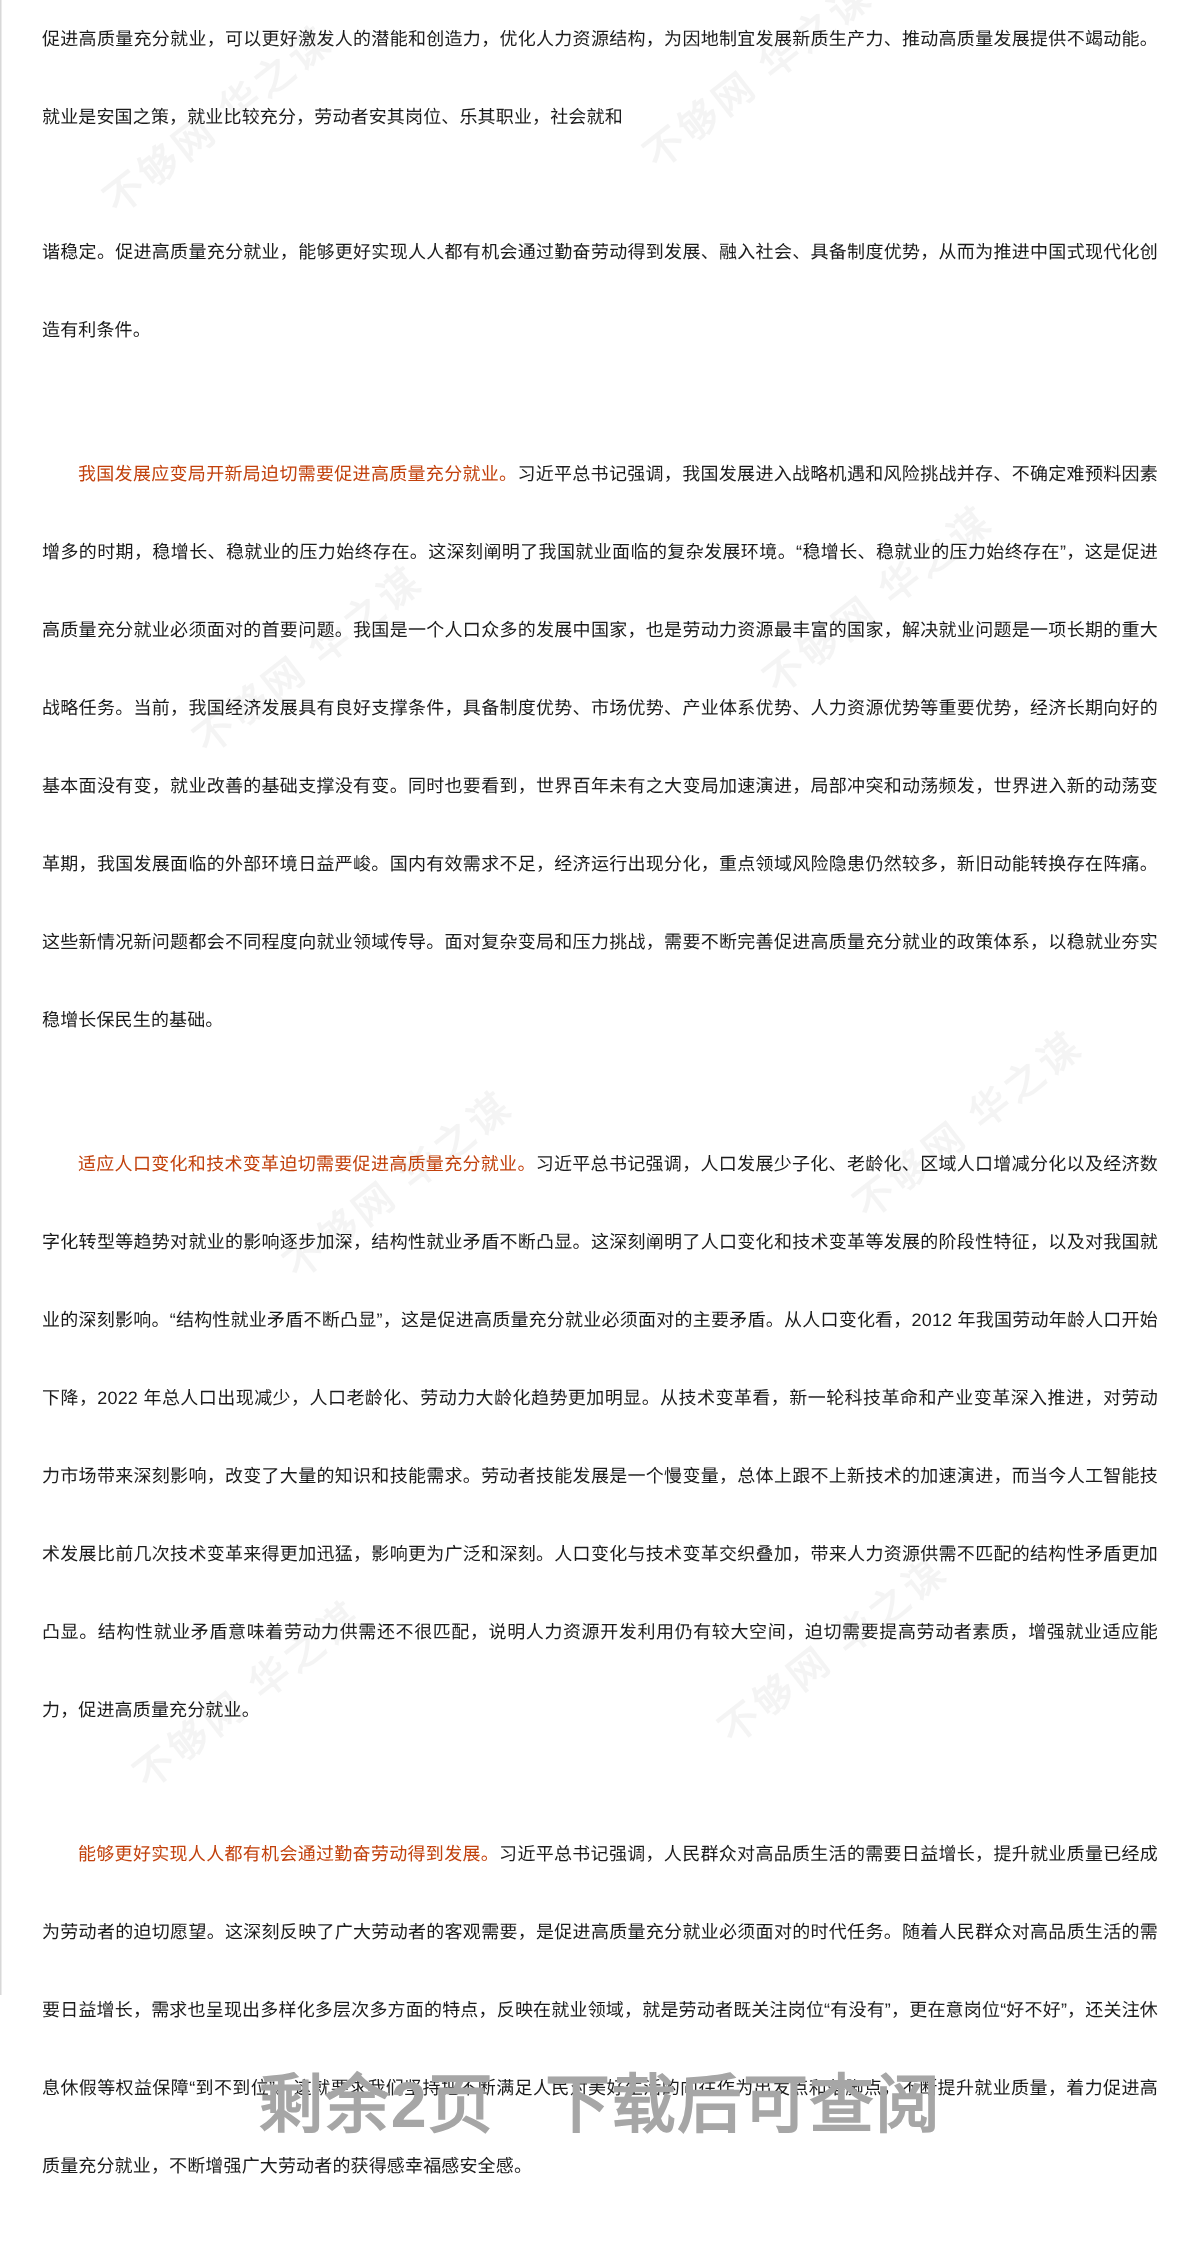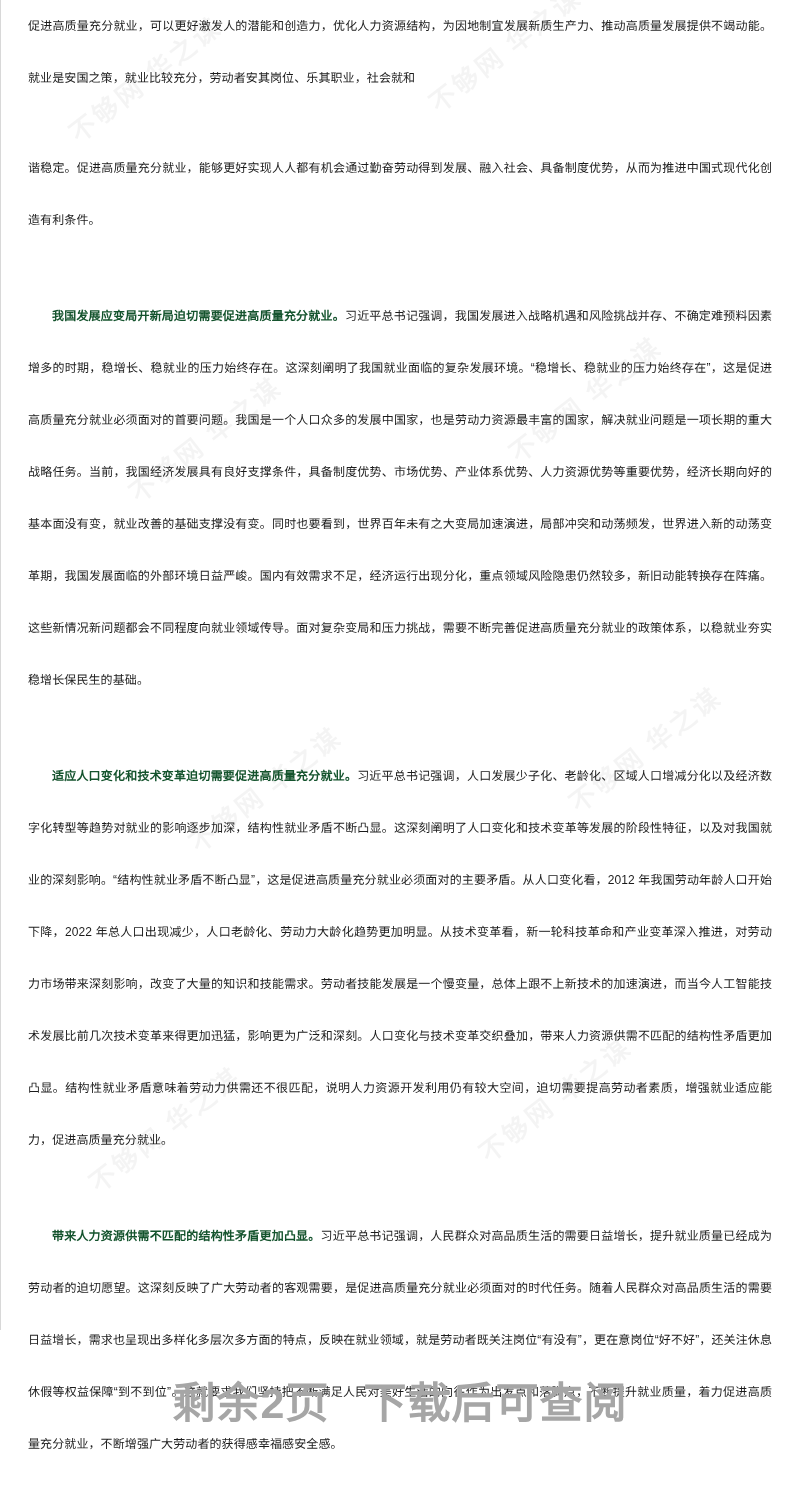--- a/index.html
+++ b/index.html
@@ -76,22 +76,22 @@
   }
 
   p.indent {
     text-indent: 2em;
   }
 
   p.gap-sm { margin-top: 38px; }
   p.gap-md { margin-top: 44px; }
 
   .lead {
-    font-weight: 700;
-    color: #14532d;
+    font-weight: 400;
+    color: #c2410c;
   }
 
   .paywall {
     position: absolute;
     left: 0;
     right: 0;
     top: 1368px;
     z-index: 3;
     text-align: center;
     color: #a6a6a6;
@@ -127,21 +127,21 @@
   <div class="doc-body">
 
     <p class="para clip-top">促进高质量充分就业，可以更好激发人的潜能和创造力，优化人力资源结构，为因地制宜发展新质生产力、推动高质量发展提供不竭动能。就业是安国之策，就业比较充分，劳动者安其岗位、乐其职业，社会就和</p>
 
     <p class="para gap-sm">谐稳定。促进高质量充分就业，能够更好实现人人都有机会通过勤奋劳动得到发展、融入社会、具备制度优势，从而为推进中国式现代化创造有利条件。</p>
 
     <p class="para indent gap-md"><span class="lead">我国发展应变局开新局迫切需要促进高质量充分就业。</span><span>习近平总书记强调，我国发展进入战略机遇和风险挑战并存、不确定难预料因素增多的时期，稳增长、稳就业的压力始终存在。这深刻阐明了我国就业面临的复杂发展环境。“稳增长、稳就业的压力始终存在”，这是促进高质量充分就业必须面对的首要问题。我国是一个人口众多的发展中国家，也是劳动力资源最丰富的国家，解决就业问题是一项长期的重大战略任务。当前，我国经济发展具有良好支撑条件，具备制度优势、市场优势、产业体系优势、人力资源优势等重要优势，经济长期向好的基本面没有变，就业改善的基础支撑没有变。同时也要看到，世界百年未有之大变局加速演进，局部冲突和动荡频发，世界进入新的动荡变革期，我国发展面临的外部环境日益严峻。国内有效需求不足，经济运行出现分化，重点领域风险隐患仍然较多，新旧动能转换存在阵痛。这些新情况新问题都会不同程度向就业领域传导。面对复杂变局和压力挑战，需要不断完善促进高质量充分就业的政策体系，以稳就业夯实稳增长保民生的基础。</span></p>
 
     <p class="para indent gap-md"><span class="lead">适应人口变化和技术变革迫切需要促进高质量充分就业。</span><span>习近平总书记强调，人口发展少子化、老龄化、区域人口增减分化以及经济数字化转型等趋势对就业的影响逐步加深，结构性就业矛盾不断凸显。这深刻阐明了人口变化和技术变革等发展的阶段性特征，以及对我国就业的深刻影响。“结构性就业矛盾不断凸显”，这是促进高质量充分就业必须面对的主要矛盾。从人口变化看，2012 年我国劳动年龄人口开始下降，2022 年总人口出现减少，人口老龄化、劳动力大龄化趋势更加明显。从技术变革看，新一轮科技革命和产业变革深入推进，对劳动力市场带来深刻影响，改变了大量的知识和技能需求。劳动者技能发展是一个慢变量，总体上跟不上新技术的加速演进，而当今人工智能技术发展比前几次技术变革来得更加迅猛，影响更为广泛和深刻。人口变化与技术变革交织叠加，带来人力资源供需不匹配的结构性矛盾更加凸显。结构性就业矛盾意味着劳动力供需还不很匹配，说明人力资源开发利用仍有较大空间，迫切需要提高劳动者素质，增强就业适应能力，促进高质量充分就业。</span></p>
 
-    <p class="para indent gap-md"><span class="lead">带来人力资源供需不匹配的结构性矛盾更加凸显。</span><span>习近平总书记强调，人民群众对高品质生活的需要日益增长，提升就业质量已经成为劳动者的迫切愿望。这深刻反映了广大劳动者的客观需要，是促进高质量充分就业必须面对的时代任务。随着人民群众对高品质生活的需要日益增长，需求也呈现出多样化多层次多方面的特点，反映在就业领域，就是劳动者既关注岗位“有没有”，更在意岗位“好不好”，还关注休息休假等权益保障“到不到位”。这就要求我们坚持把不断满足人民对美好生活的向往作为出发点和落脚点，不断提升就业质量，着力促进高质量充分就业，不断增强广大劳动者的获得感幸福感安全感。</span></p>
+    <p class="para indent gap-md"><span class="lead">能够更好实现人人都有机会通过勤奋劳动得到发展。</span><span>习近平总书记强调，人民群众对高品质生活的需要日益增长，提升就业质量已经成为劳动者的迫切愿望。这深刻反映了广大劳动者的客观需要，是促进高质量充分就业必须面对的时代任务。随着人民群众对高品质生活的需要日益增长，需求也呈现出多样化多层次多方面的特点，反映在就业领域，就是劳动者既关注岗位“有没有”，更在意岗位“好不好”，还关注休息休假等权益保障“到不到位”。这就要求我们坚持把不断满足人民对美好生活的向往作为出发点和落脚点，不断提升就业质量，着力促进高质量充分就业，不断增强广大劳动者的获得感幸福感安全感。</span></p>
 
   </div>
 
   <div class="paywall">
     <span>剩余2页</span><span class="pw-gap"></span><span>下载后可查阅</span>
   </div>
 
 </div>
 
 </body></html>

